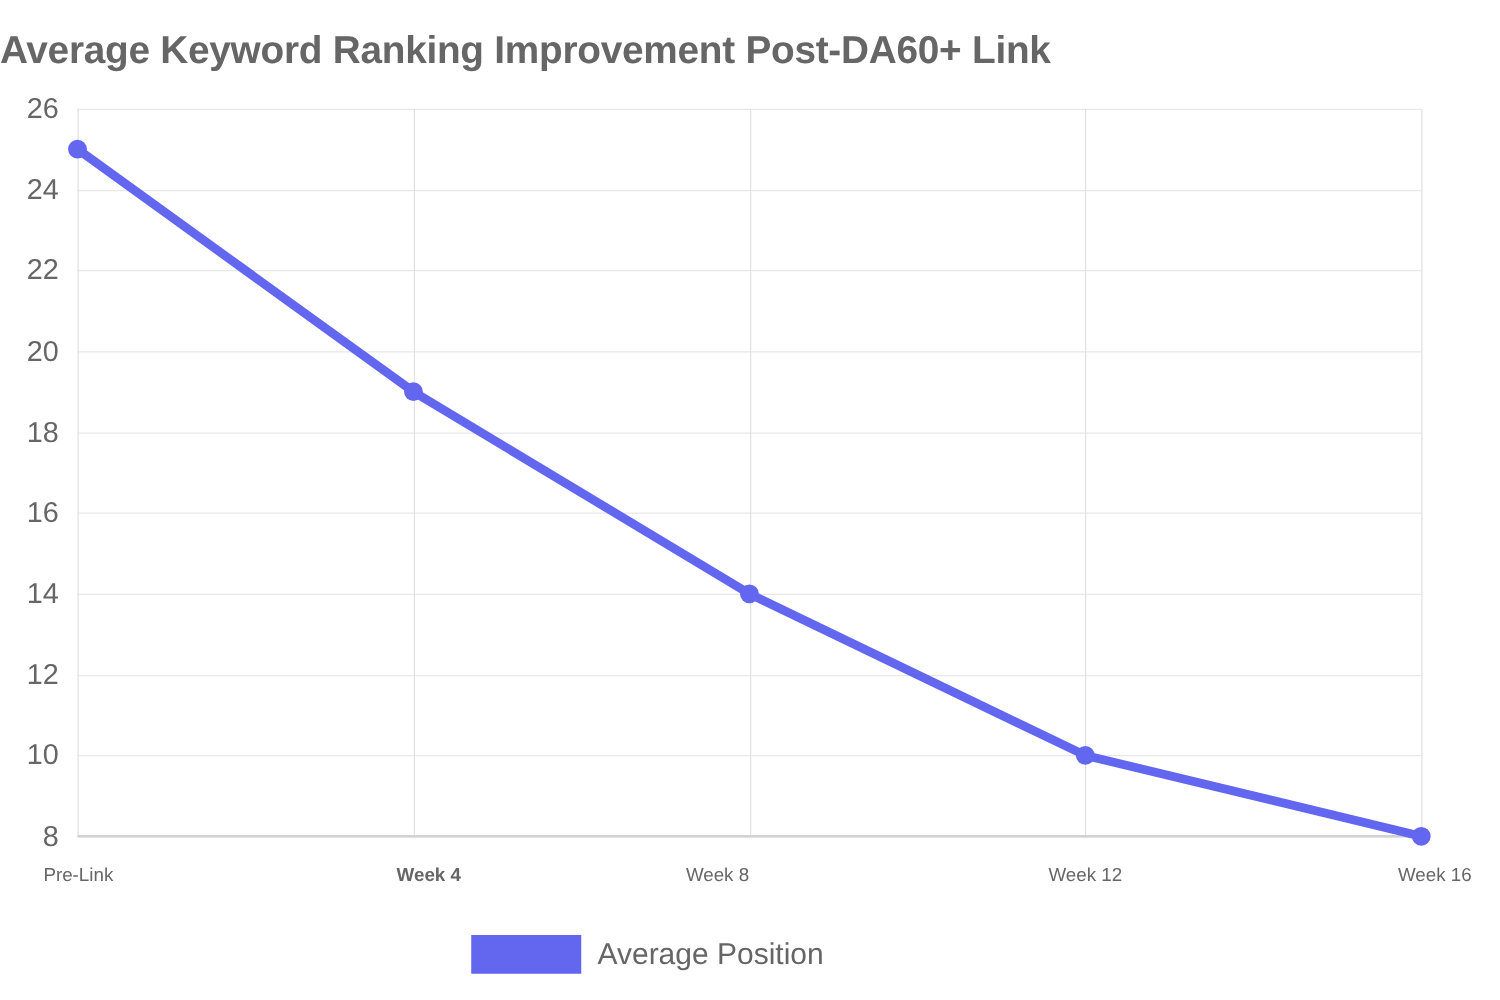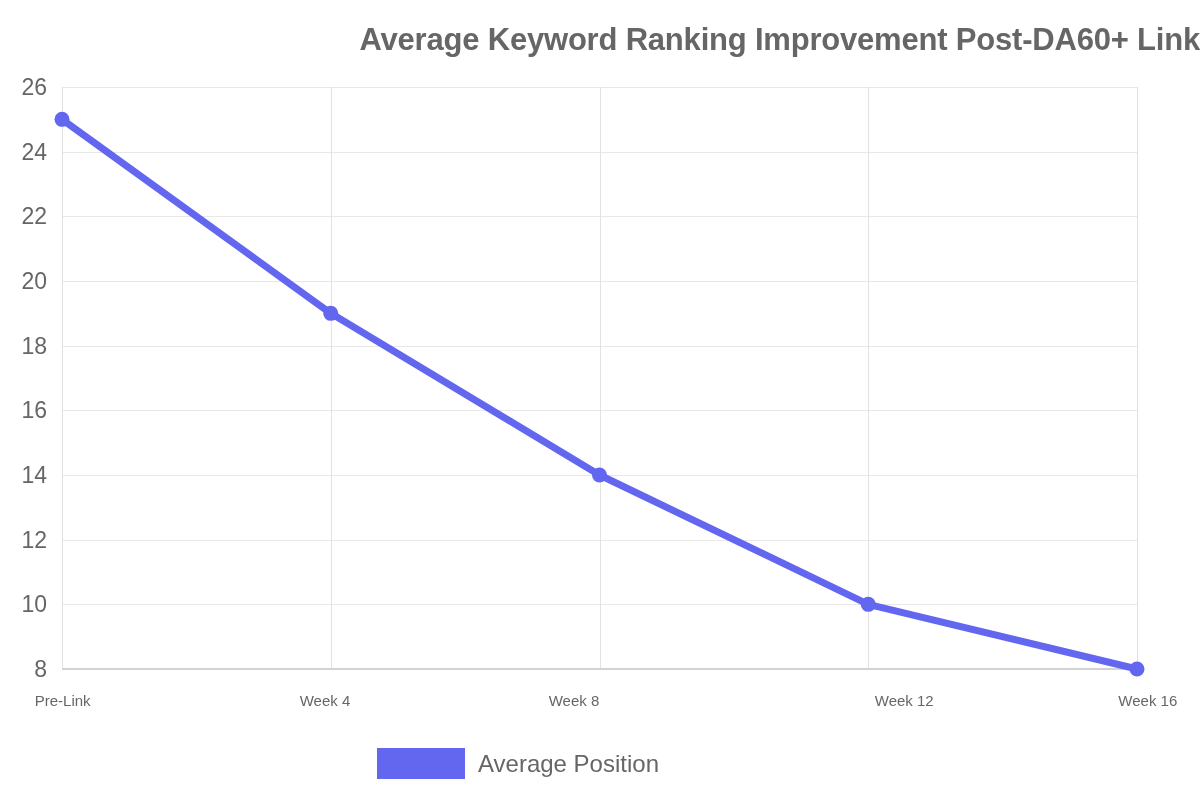--- a/index.html
+++ b/index.html
@@ -18,21 +18,21 @@
     position: relative;
     width: 1200px;
     height: 800px;
     background: #ffffff;
   }
   .chart-title {
     position: absolute;
     left: 0;
     top: 22px;
     width: 1200px;
-    text-align: right;
+    text-align: left;
     font-size: 31px;
     font-weight: bold;
     color: #666666;
     letter-spacing: -0.2px;
     white-space: nowrap;
   }
   
   .plot-area {
     position: absolute;
     left: 62px;
@@ -155,23 +155,23 @@
       <div class="ytick" style="top: 475px;">14</div>
       <div class="ytick" style="top: 410.333px;">16</div>
       <div class="ytick" style="top: 345.667px;">18</div>
       <div class="ytick" style="top: 281px;">20</div>
       <div class="ytick" style="top: 216.333px;">22</div>
       <div class="ytick" style="top: 151.667px;">24</div>
       <div class="ytick" style="top: 87px;">26</div>
     </div>
   <div id="xtick-labels">
       <div class="xtick" style="left: 61px; transform: translateX(-47%);">Pre-Link</div>
-      <div class="xtick" style="left: 325px;">Week 4</div>
+      <div class="xtick" style="left: 343px; font-weight: bold;">Week 4</div>
       <div class="xtick" style="left: 574px;">Week 8</div>
-      <div class="xtick" style="left: 868.25px; margin-left: 36px;">Week 12</div>
+      <div class="xtick" style="left: 868.25px;">Week 12</div>
       <div class="xtick" style="left: 1137px; transform: translateX(-52%); margin-left: 12px;">Week 16</div>
     </div>
 
   <div class="legend">
     <div class="legend-swatch" id="legend-swatch" style="background: rgb(99, 102, 239);"></div>
     <div class="legend-label">Average Position</div>
   </div>
 
 </div>
 

